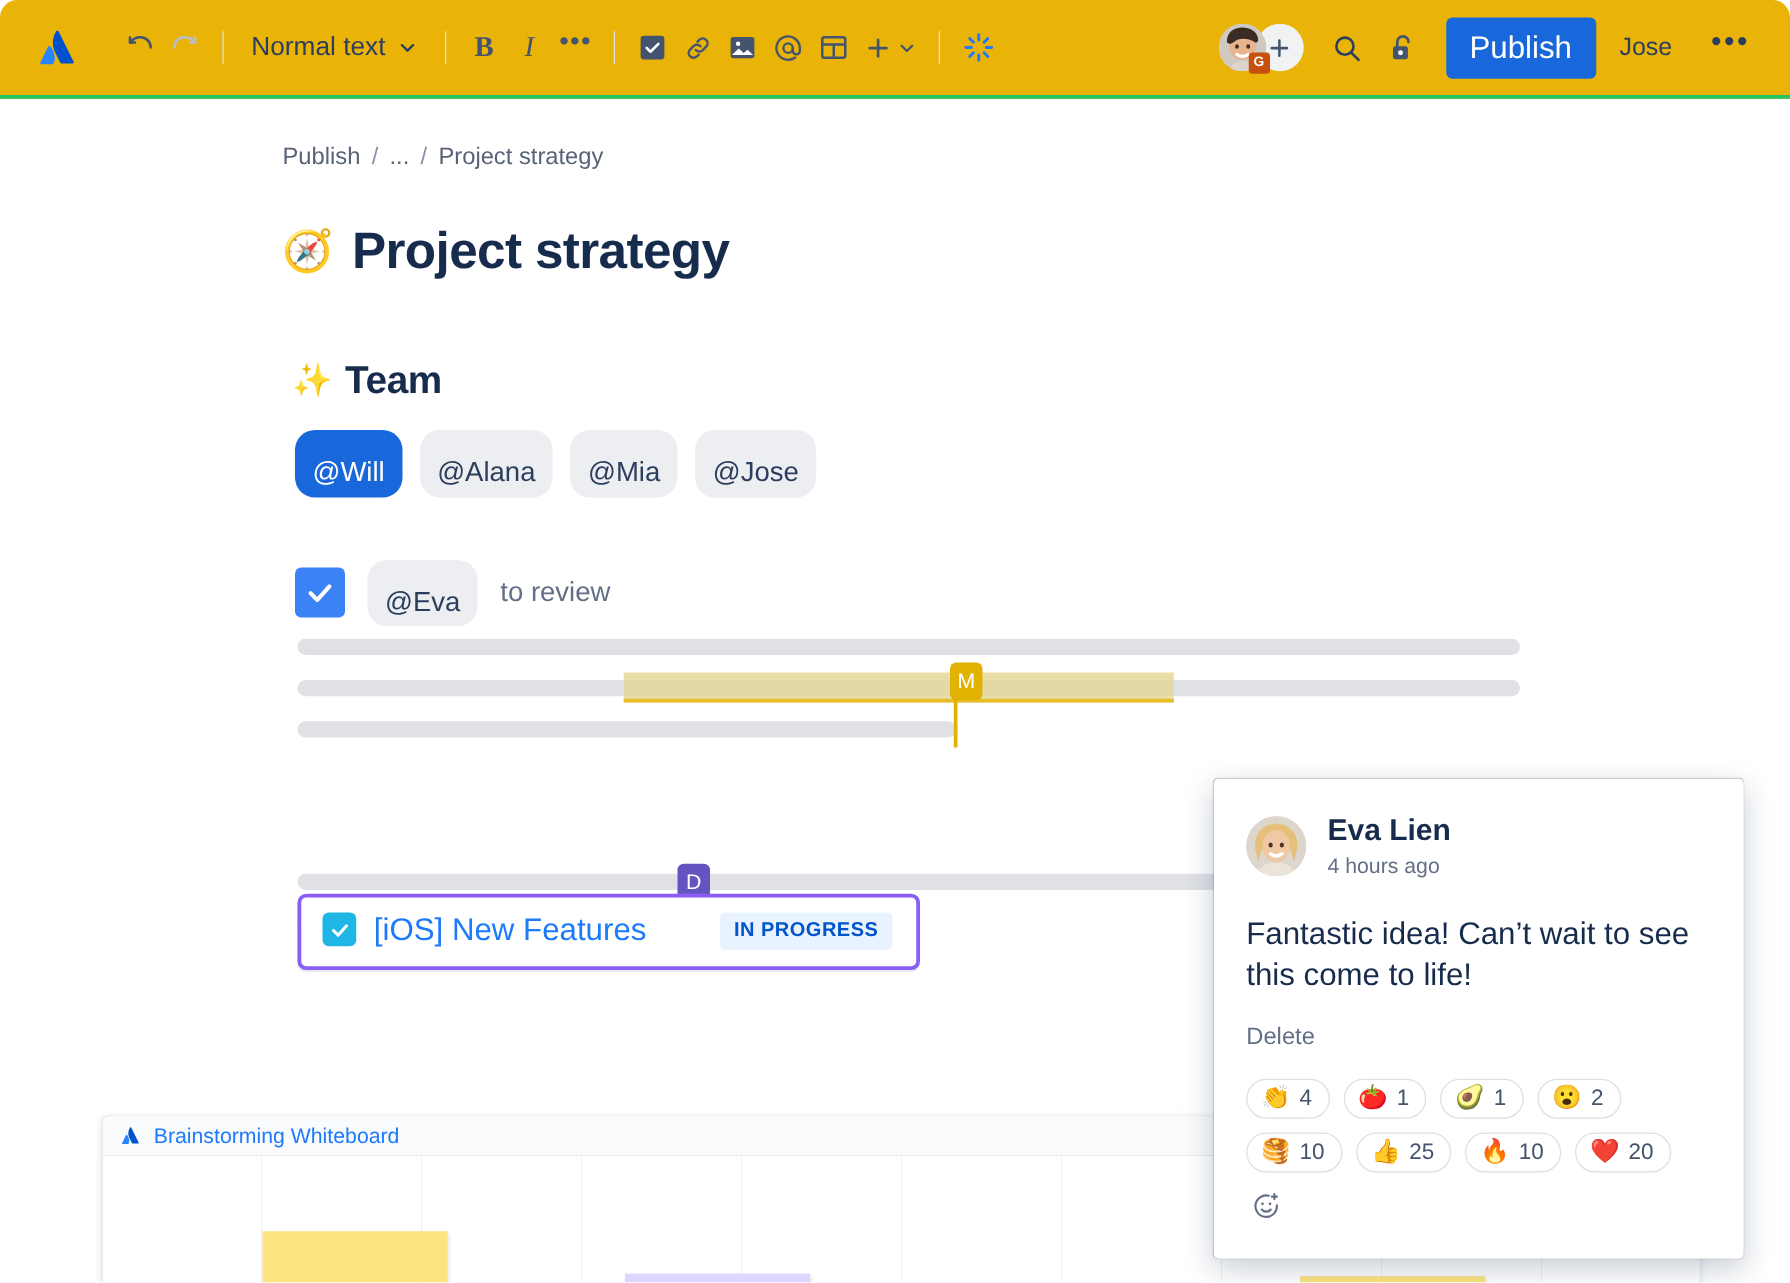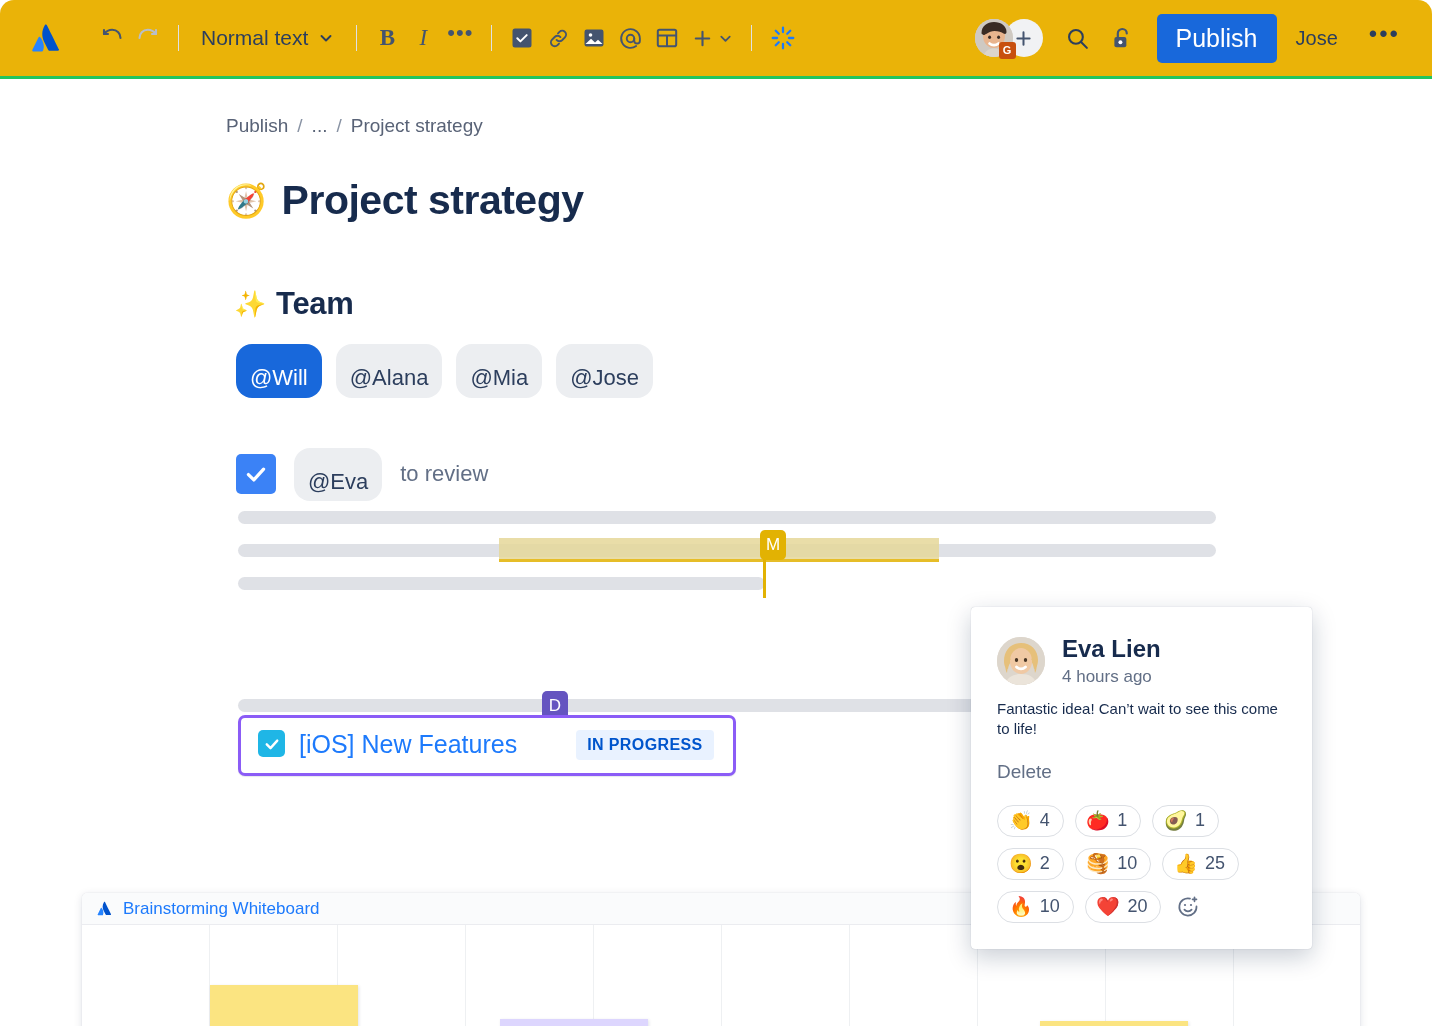--- a/index.html
+++ b/index.html
@@ -210,38 +210,38 @@
     display: flex; align-items: center; justify-content: center;
     text-align: center;
     font-size: 17px; color: #22272b; line-height: 1.45;
     box-shadow: 1px 1px 3px rgba(9,30,66,0.12);
     cursor: pointer;
   }
 
   
   .comment-popup {
     position: absolute;
-    left: 971px; top: 492px;
-    width: 341px;
+    left: 971px; top: 508px;
+    width: 424px;
     background: #ffffff;
     border-radius: 4px;
     box-shadow: 0 8px 24px rgba(9,30,66,0.22), 0 0 1px rgba(9,30,66,0.3);
     padding: 28px 26px 26px 26px;
     z-index: 30;
   }
   .cmt-head { display: flex; align-items: center; gap: 17px; }
   .cmt-avatar {
     width: 48px; height: 48px; border-radius: 50%;
     background: #ddd6cc; overflow: hidden; position: relative; flex: none;
   }
   .cmt-name { font-size: 24px; font-weight: 700; color: #172b4d; line-height: 1.2;}
   .cmt-time { font-size: 17px; color: #626f86; margin-top: 3px; }
   .cmt-body {
-    font-size: 15px; color: #172b4d; line-height: 1.33;
-    margin-top: 12px;
+    font-size: 25px; color: #172b4d; line-height: 1.33;
+    margin-top: 28px;
   }
   .cmt-delete {
     display:inline-block;
     font-size: 19px; color: #626f86; margin-top: 22px; cursor: pointer;
   }
   .reactions { display: flex; flex-wrap: wrap; gap: 11px; margin-top: 22px; }
   .reaction {
     display: flex; align-items: center; gap: 7px;
     border: 1px solid #dcdfe4; border-radius: 16px;
     padding: 4px 13px 5px 11px; cursor: pointer;

